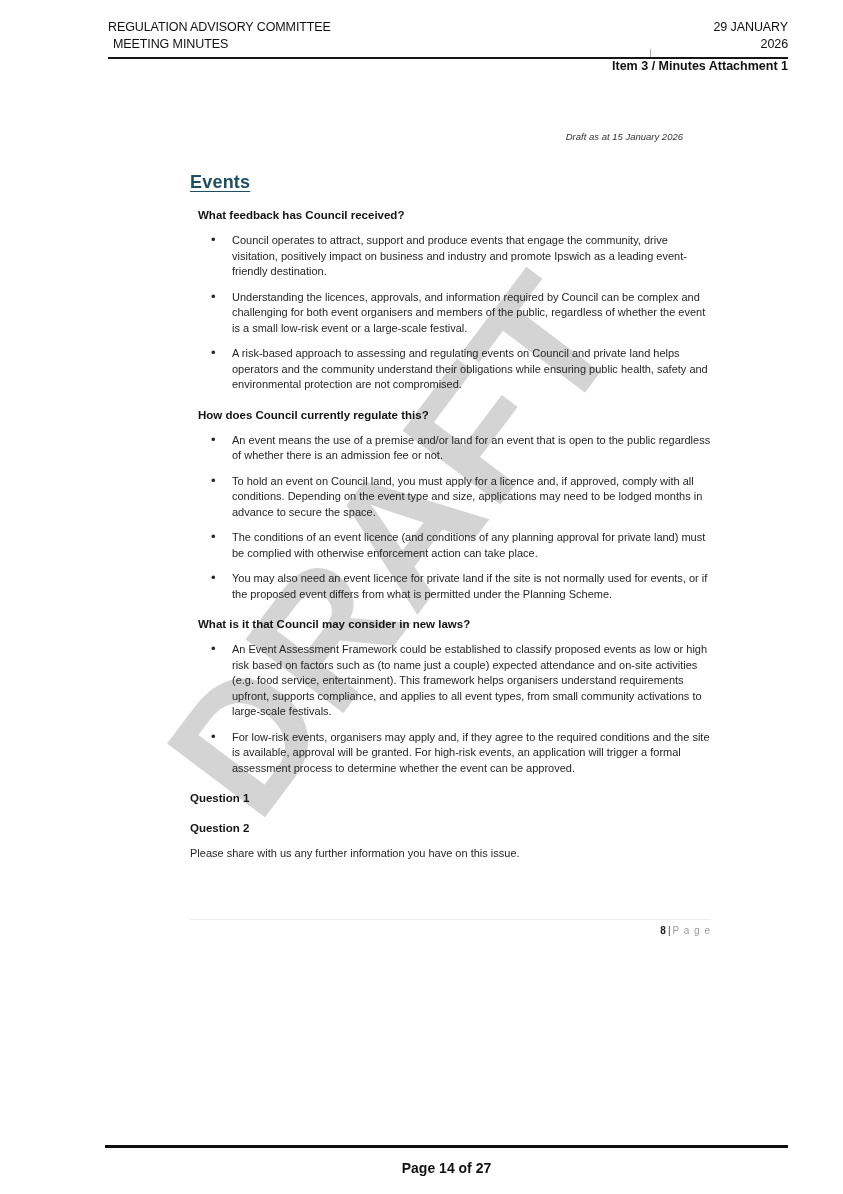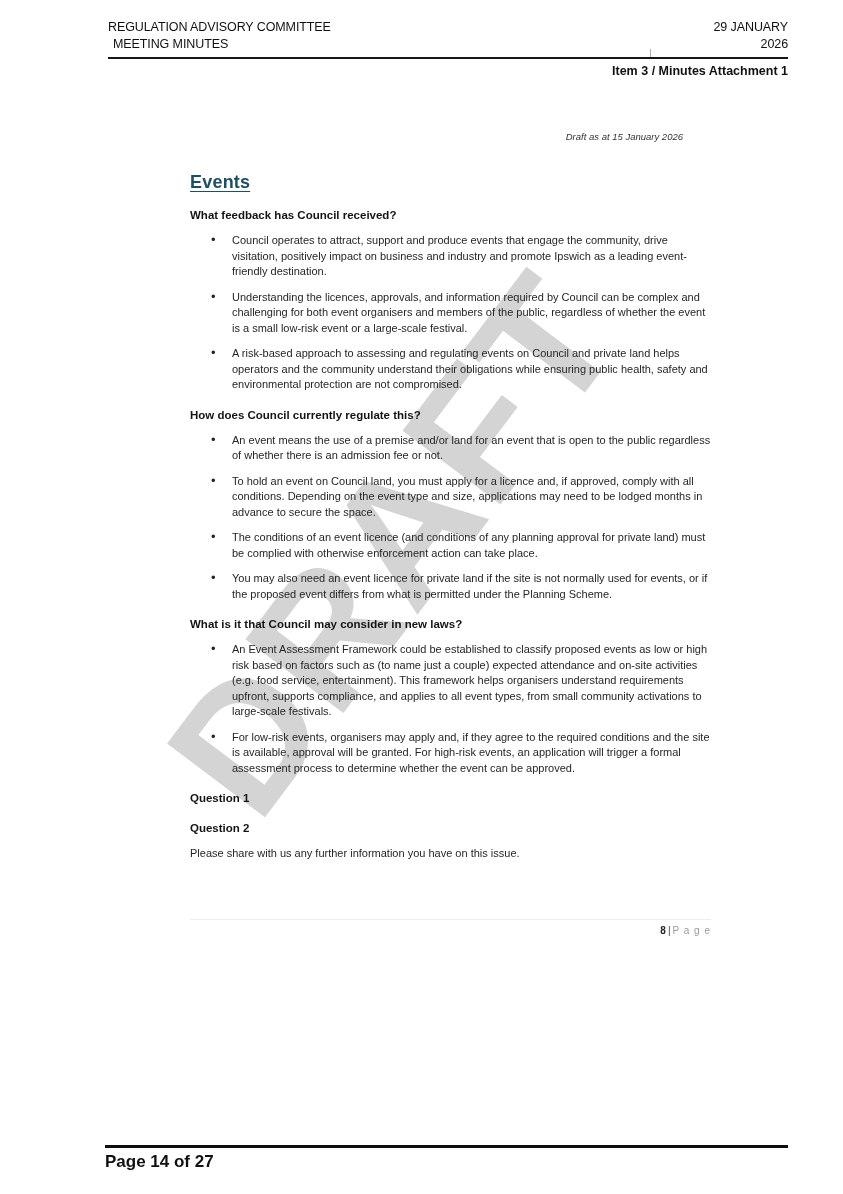--- a/index.html
+++ b/index.html
@@ -36,41 +36,41 @@
   }
   .header-left,.header-right{
     font-size:12.5px;line-height:17px;letter-spacing:-0.1px;color:#111;
   }
   .header-left .l2{padding-left:5px;}
   .header-right{text-align:right;}
   .header-tick{
     position:absolute;left:542px;bottom:0;width:1px;height:8px;background:#b0b0b0;
   }
   .attachment{
-    margin-top:5px;text-align:right;font-weight:bold;font-size:12.5px;color:#111;
+    text-align:right;font-weight:bold;font-size:12.5px;color:#111;
   }
   
   .draft-note{
     position:absolute;top:131px;right:160px;z-index:2;
     font-style:italic;font-size:9.5px;color:#333;
   }
   
   .body{
     position:absolute;left:190px;top:172px;width:521px;z-index:2;
   }
   .doc-title{
     margin:0 0 14px 0;
     font-size:18px;font-weight:700;
     color:#1d4e63;
     text-decoration:underline;
     text-underline-offset:3px;
     letter-spacing:0.2px;
   }
   .sec-heading{
-    margin:15px 0 0 0;
+    margin:15px 0 0 8px;
     font-size:11.5px;font-weight:700;color:#141414;line-height:15px;
   }
   ul.bullets{margin:0;padding:0;list-style:none;}
   ul.bullets li{
     position:relative;
     padding-left:42px;
     margin-top:10px;
     font-size:11px;line-height:15.5px;color:#262626;
   }
   ul.bullets li::before{
@@ -89,23 +89,23 @@
     text-align:right;
     font-size:10px;
   }
   .inner-footer .num{font-weight:700;color:#222;}
   .inner-footer .sep{color:#444;margin:0 2px;}
   .inner-footer .word{color:#9a9a9a;letter-spacing:1px;}
   
   .bottom-footer{
     position:absolute;left:105px;right:55px;top:1145px;z-index:2;
     border-top:3px solid #0e0e0e;
-    padding-top:4px;
-    text-align:left;
-    font-weight:700;font-size:17px;color:#111;
+    padding-top:12px;
+    text-align:center;
+    font-weight:700;font-size:14px;color:#111;
   }
 </style>
 </head>
 <body>
 
 <div class="page">
 
   <div class="watermark">DRAFT</div>
 
   <div class="header">

